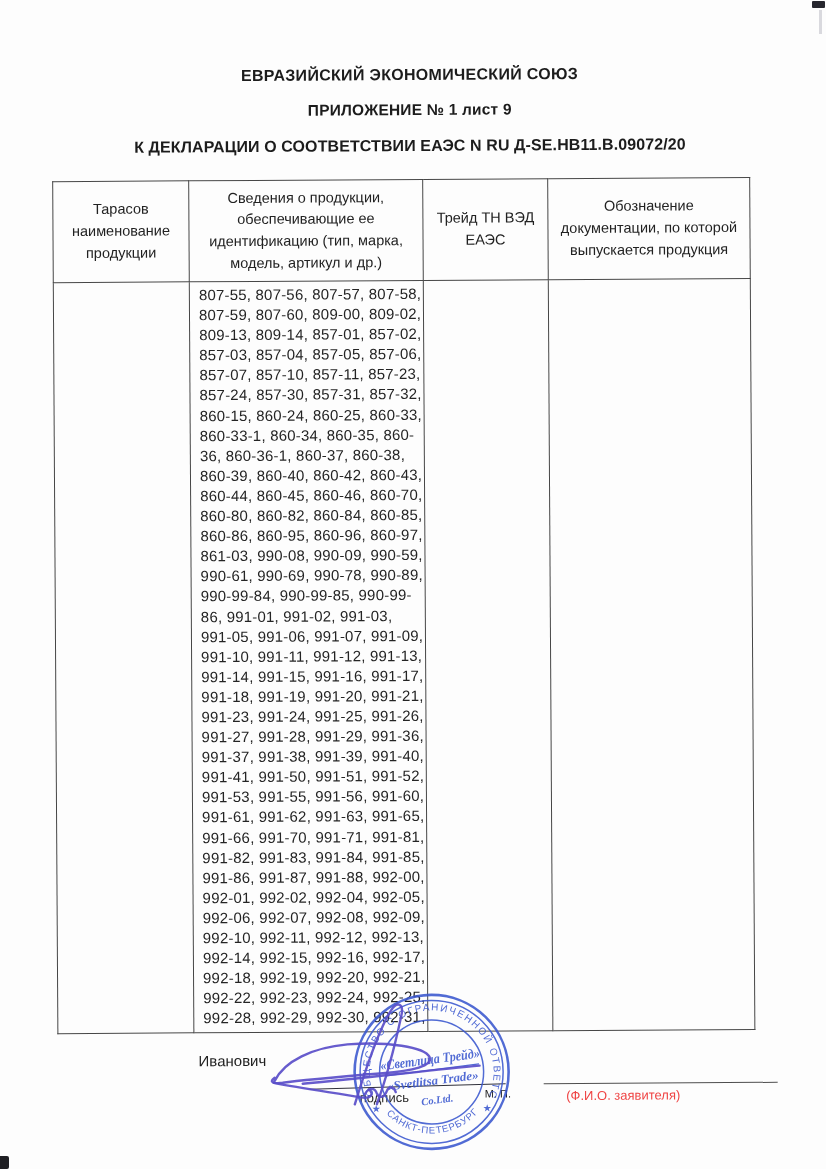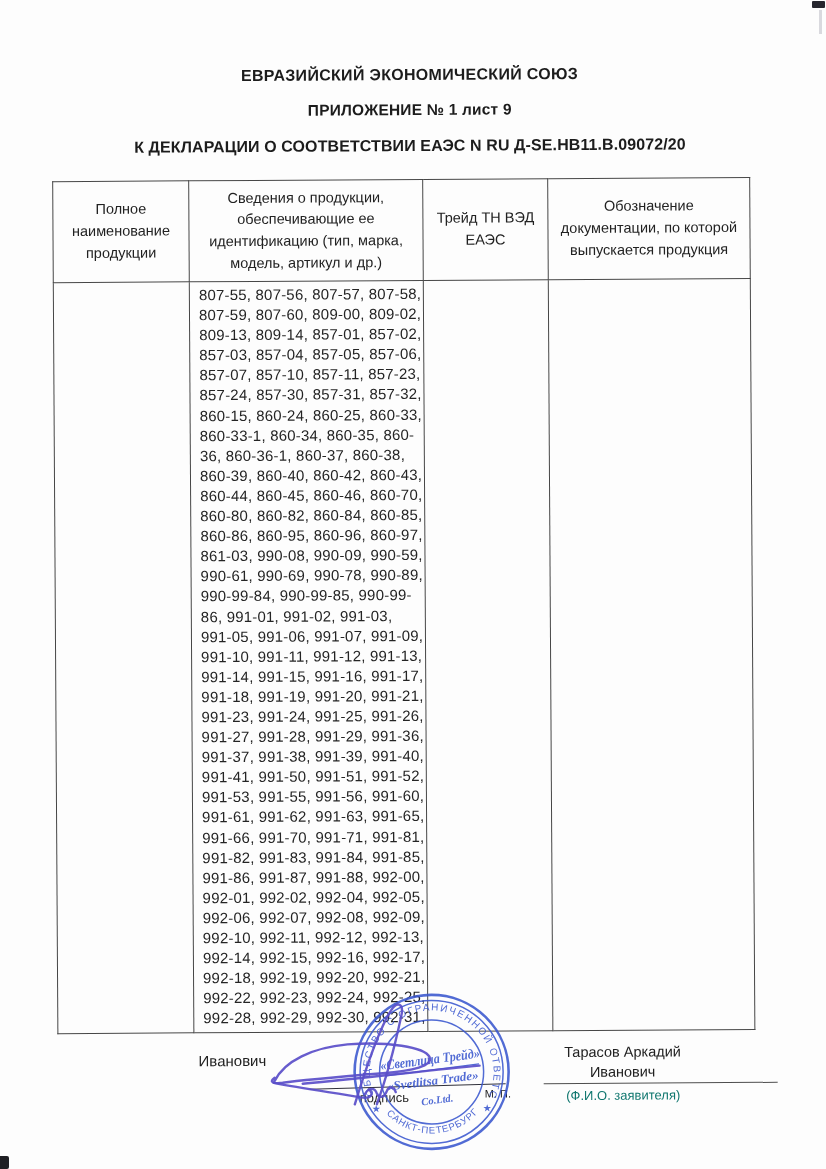--- a/index.html
+++ b/index.html
@@ -32,21 +32,21 @@
   .code-line { font-size:15px; line-height:20.1px; white-space:nowrap; color:#242424; letter-spacing:.2px; }
 
   
   .abs { position:absolute; }
   .applicant-label { left:196px; top:1051px; font-size:15px; }
   .sig-line  { left:307px; top:1086px; width:196px; border-top:1.6px solid #30303a; transform:rotate(-1.3deg); }
   .sig-caption { left:357px; top:1090px; font-size:13px; color:#2a2a2a; }
   .mp-label { left:482px; top:1088px; font-size:11px; }
   .name-block { left:545px; top:1044px; width:150px; text-align:center; font-size:14.5px; line-height:19.5px; }
   .name-line { left:541px; top:1084px; width:234px; border-top:1.4px solid #4e4e4e; }
-  .name-caption { left:543px; top:1089px; width:155px; text-align:center; font-size:13px; color:#0f766e; }
+  .name-caption { left:543px; top:1089px; width:155px; text-align:center; font-size:13px; color:#ef4444; }
 
   
   .stamp-svg { position:absolute; left:329px; top:972px; width:200px; height:200px; opacity:.88; }
   .stamp-svg * { fill:none; stroke:var(--stamp-blue,#3a57cf); }
   .stamp-svg text, .stamp-svg textPath { fill:var(--stamp-blue,#3a57cf); stroke:none; }
   .ring-text { font-size:10px; letter-spacing:1.6px; font-family:"Liberation Sans","DejaVu Sans",sans-serif; }
   .ring-text-bottom { font-size:9.5px; letter-spacing:.8px; }
   .stamp-star { font-size:10px; }
   .stamp-center { font-family:"Liberation Serif","DejaVu Serif",serif; font-weight:bold; font-style:italic; }
   .sc-1 { font-size:14px; } .sc-2 { font-size:12.5px; } .sc-3 { font-size:10.5px; font-weight:bold; }
@@ -69,21 +69,21 @@
 
   <table class="decl">
     <colgroup>
         <col class="c1">
         <col class="c2">
         <col class="c3">
         <col class="c4">
       </colgroup>
     <thead>
       <tr>
-        <th>Полное наименование продукции</th>
+        <th>Тарасов наименование продукции</th>
         <th>Сведения о продукции, обеспечивающие ее идентификацию (тип, марка, модель, артикул и др.)</th>
         <th>Трейд ТН ВЭД ЕАЭС</th>
         <th>Обозначение документации, по которой выпускается продукция</th>
       </tr>
     </thead>
     <tbody>
       <tr>
         <td></td>
         <td class="codes-cell">
             <div class="code-line">807-55, 807-56, 807-57, 807-58,</div>
@@ -127,21 +127,20 @@
         <td></td>
         <td></td>
       </tr>
     </tbody>
   </table>
 
   <div class="abs applicant-label">Иванович</div>
   <div class="abs sig-line"></div>
   <div class="abs sig-caption">подпись</div>
   <div class="abs mp-label">М. П.</div>
-  <div class="abs name-block">Тарасов Аркадий Иванович</div>
   <div class="abs name-line"></div>
   <div class="abs name-caption">(Ф.И.О. заявителя)</div>
 
   <svg class="stamp-svg" viewBox="-100 -100 200 200" aria-hidden="true">
     <circle r="77" stroke-width="2.6"></circle>
     <circle r="71.5" stroke-width="1.5"></circle>
     <circle r="52" stroke-width="1.5"></circle>
     <defs>
       <path id="arcTop" d="M -57 25 A 62 62 0 1 1 57 25"></path>
       <path id="arcBottom" d="M -47 40 A 62 62 0 0 0 47 40"></path>

